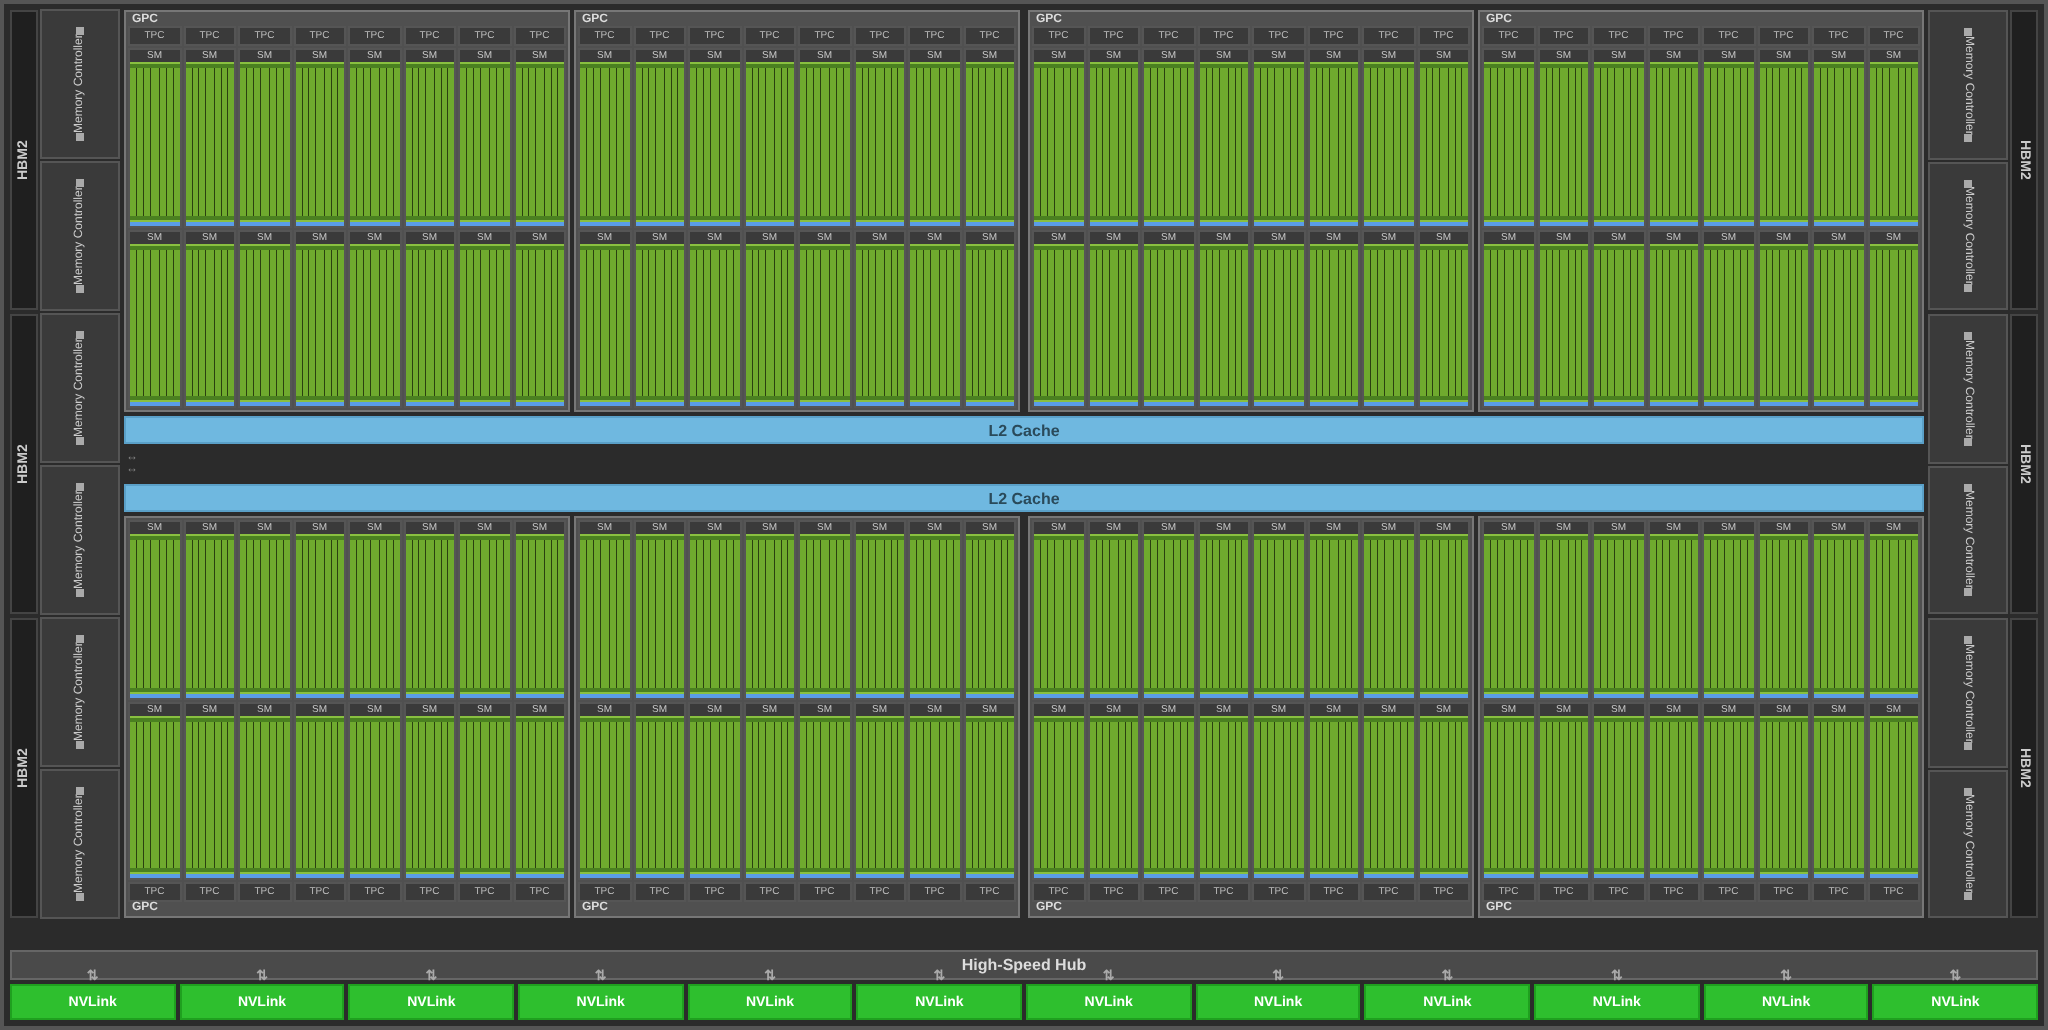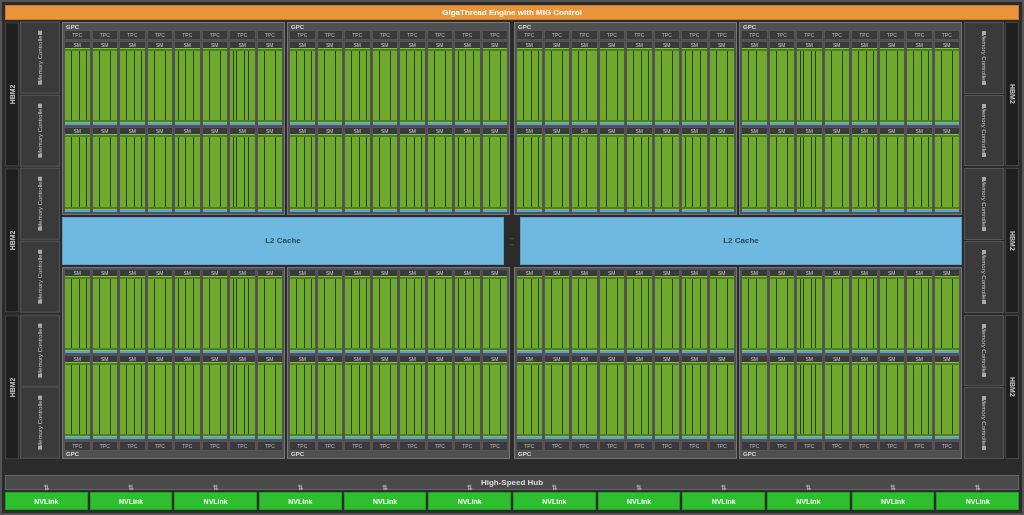--- a/index.html
+++ b/index.html
@@ -185,20 +185,21 @@
   }
   .sm-footer {
     height: 2px;
     background: #5a9de8;
   }
   
   .l2-row {
     height: 48px;
     display: flex;
     gap: 4px;
+    flex-direction: column;
   }
   .l2-pair {
     flex: 1;
     display: flex;
     gap: 2px;
     position: relative;
   }
   .l2-cache {
     flex: 1;
     background: #6fb8e0;
@@ -247,21 +248,20 @@
     top: -9px;
     color: #aaa;
     font-size: 7px;
   }
 </style>
 </head>
 <body>
 
 <div class="chip-container">
 
-  <div class="gigathread-bar">GigaThread Engine with MIG Control</div>
 
   <div class="main-area">
 
     <div class="side-col" id="left-side">
         <div class="hbm-block left">
           <div class="hbm-label">HBM2</div>
           <div class="mc-pair">
             <div class="mc-block left-text">Memory Controller</div>
             <div class="mc-block left-text">Memory Controller</div>
           </div>

